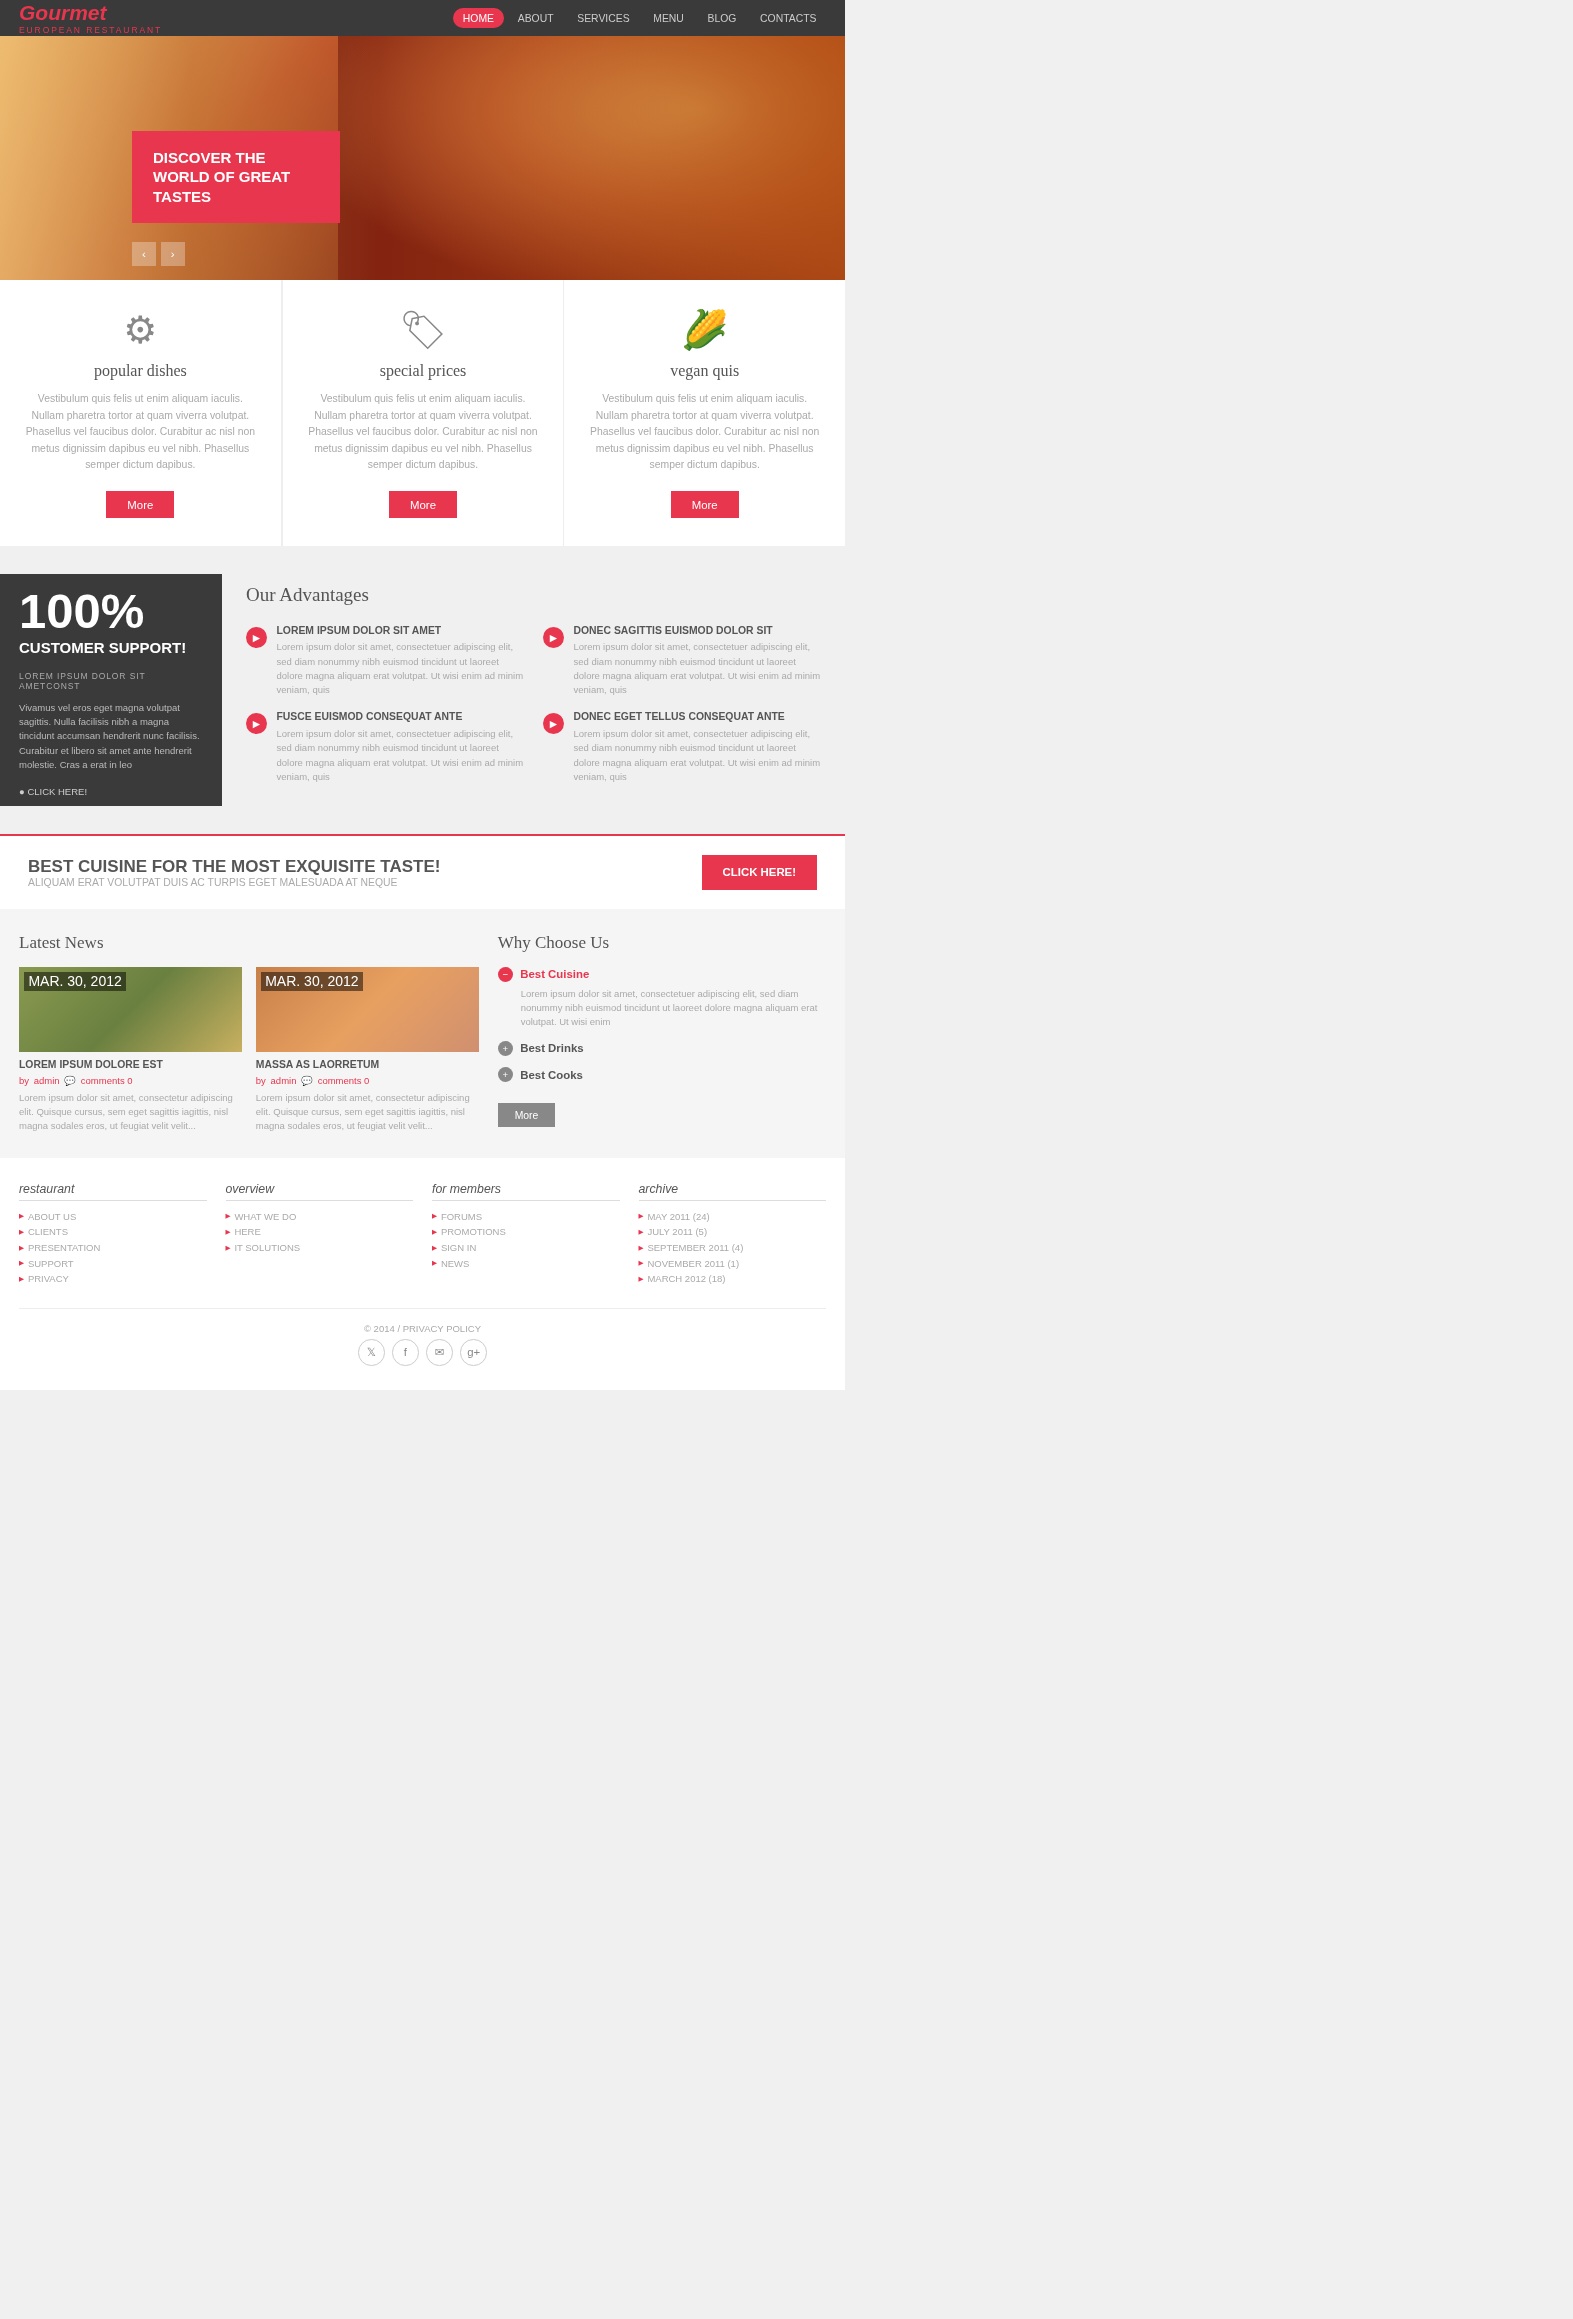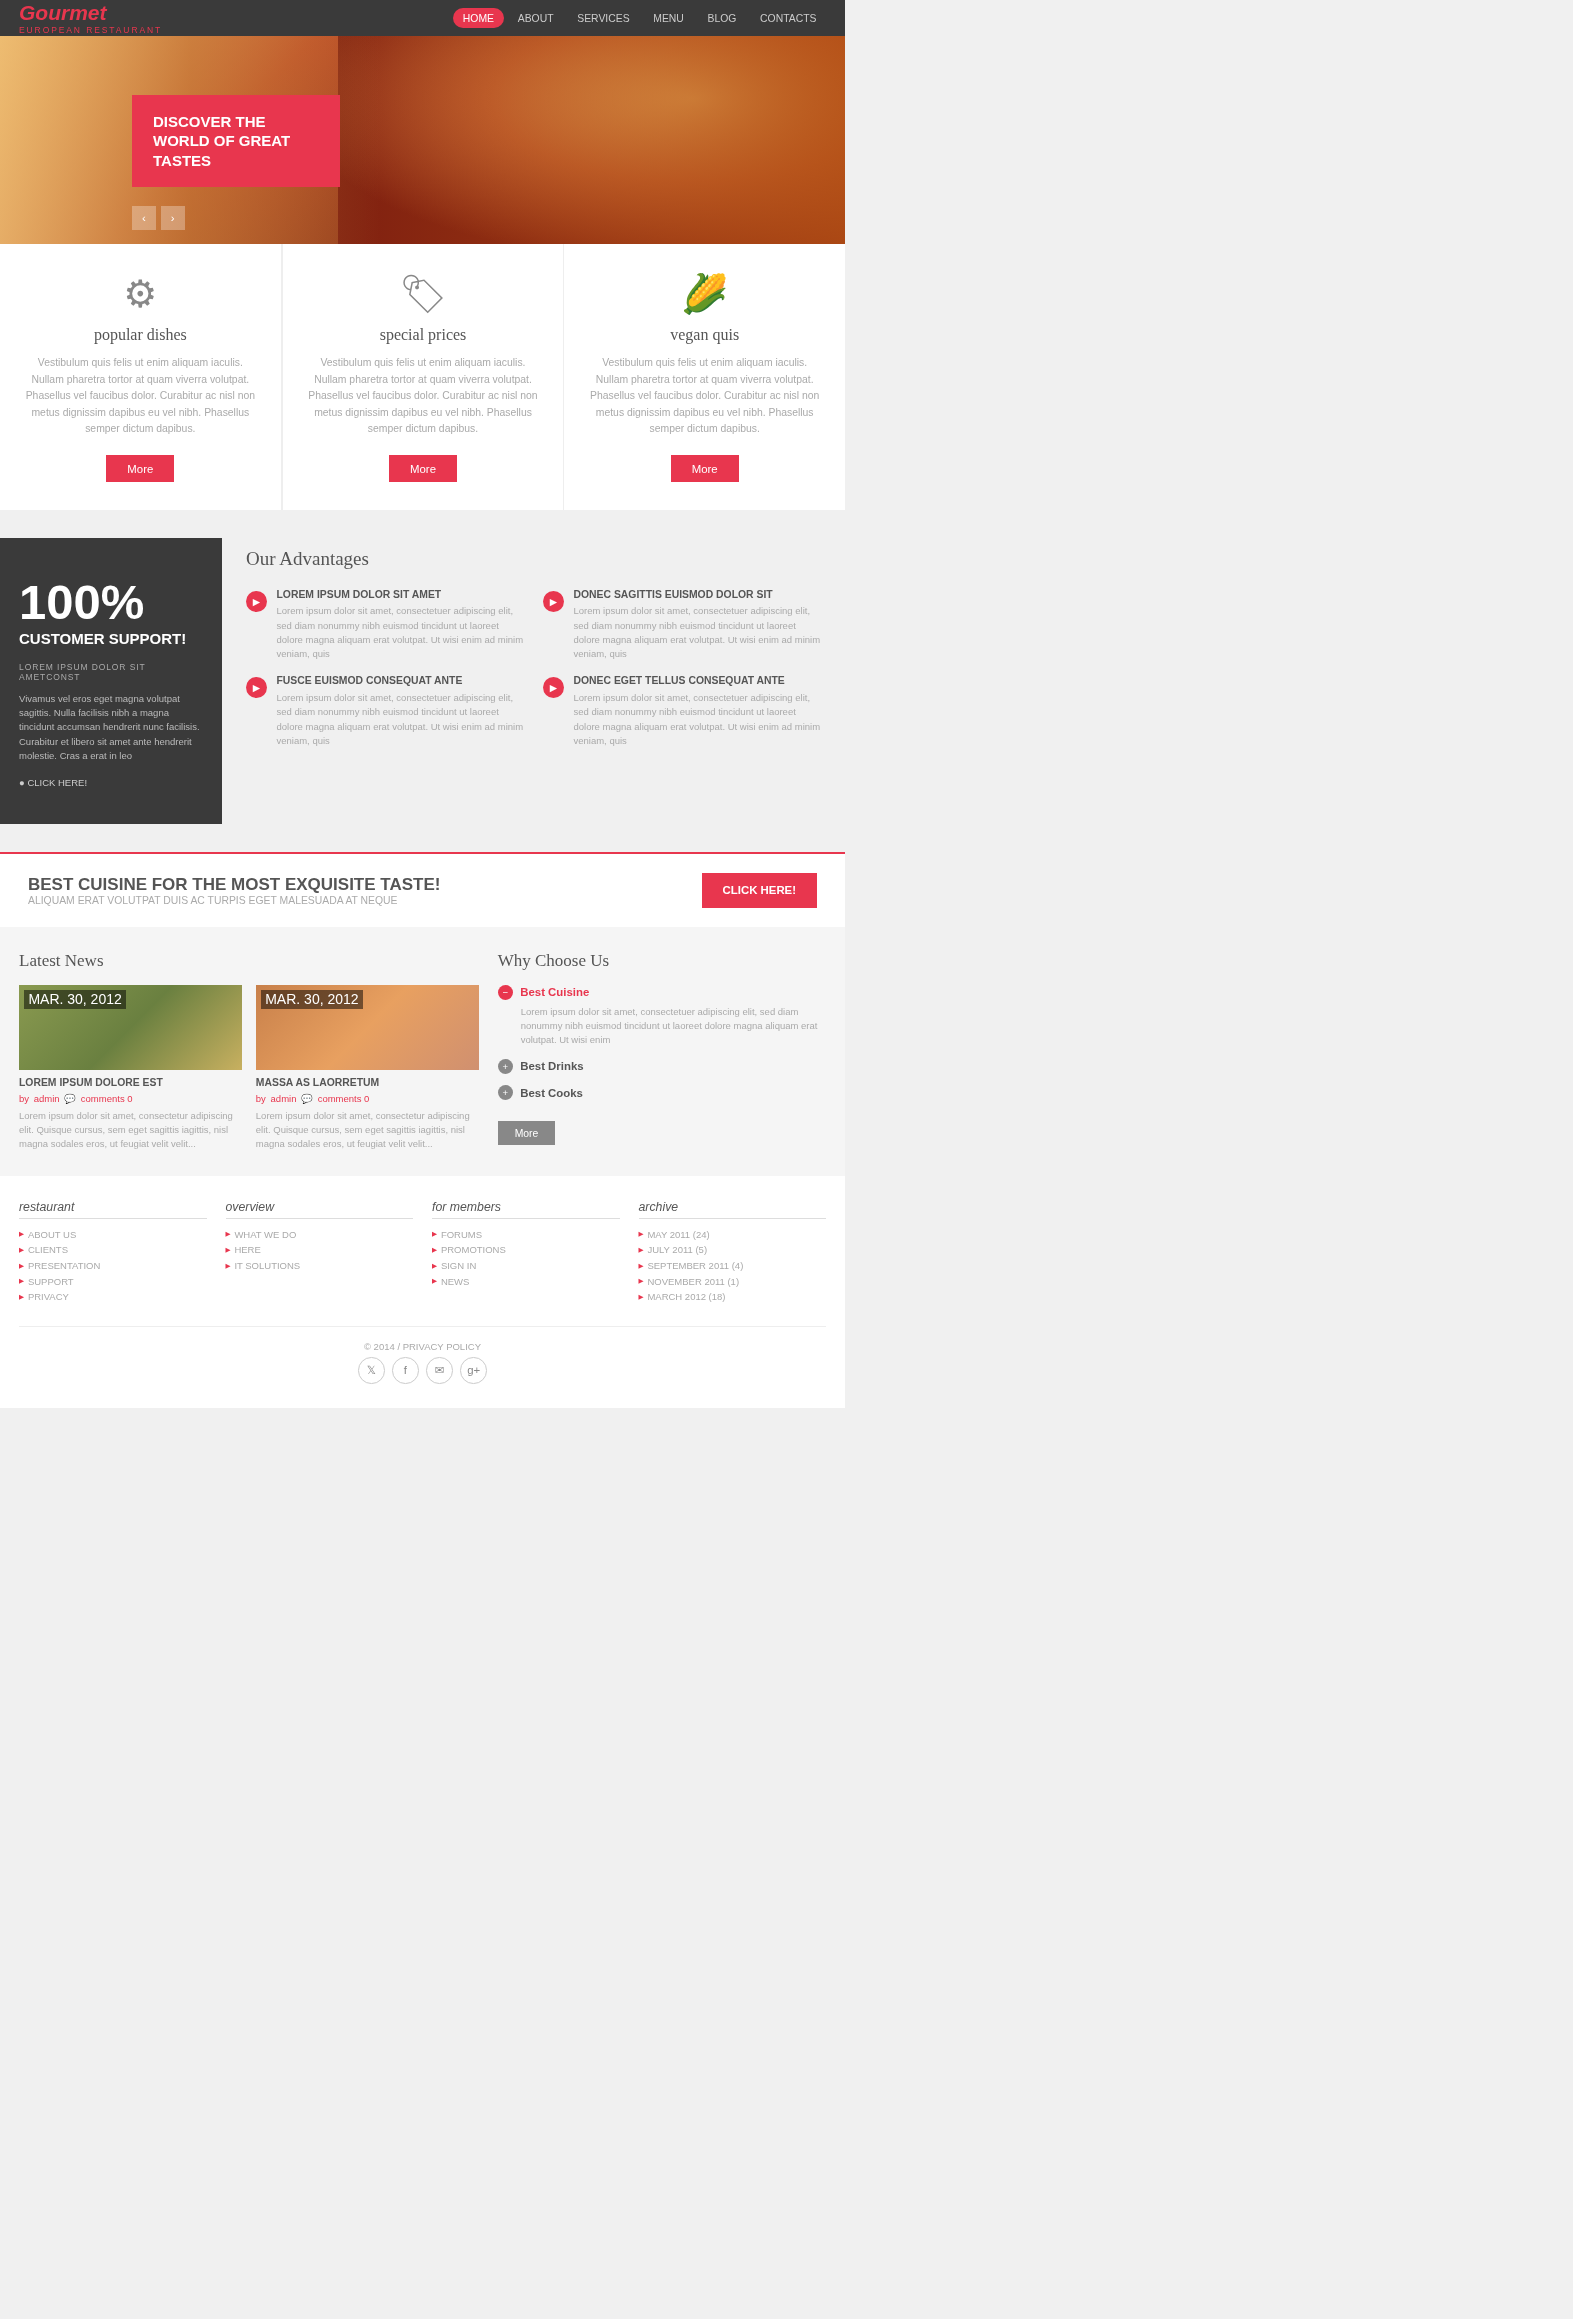--- a/index.html
+++ b/index.html
@@ -8,38 +8,38 @@
     
     .header { background: #3a3a3a; display: flex; align-items: center; justify-content: space-between; padding: 0 19px; height: 36px; }
     .logo { color: #fff; font-size: 21px; font-style: italic; font-weight: bold; }
     .logo span { color: #e8364e; }
     .logo-sub { display: block; font-size: 8.5px; letter-spacing: 1.9px; color: #aaa; font-style: normal; font-weight: normal; }
     .nav { display: flex; gap: 4.7px; }
     .nav-item { color: #ccc; font-size: 10.4px; padding: 4.7px 9.5px; cursor: pointer; text-transform: uppercase; }
     .nav-item.active { background: #e8364e; color: #fff; border-radius: 10px; }
 
     
-    .hero { position: relative; height: 208px; background: linear-gradient(135deg, #e8a060 0%, #c0522a 30%, #8b3a1a 60%, #5a2510 100%); overflow: hidden; }
+    .hero { position: relative; height: 244px; background: linear-gradient(135deg, #e8a060 0%, #c0522a 30%, #8b3a1a 60%, #5a2510 100%); overflow: hidden; }
     .hero-overlay { position: absolute; bottom: 57px; left: 132px; background: #e8364e; padding: 17px 21px; max-width: 208px; }
     .hero-text { color: #fff; font-size: 15px; font-weight: bold; line-height: 1.3; text-transform: uppercase; }
     .hero-arrows { position: absolute; bottom: 14px; left: 132px; display: flex; gap: 4.7px; }
     .arrow-btn { background: rgba(255,255,255,0.3); border: none; color: #fff; width: 24px; height: 24px; cursor: pointer; font-size: 11.4px; display: flex; align-items: center; justify-content: center; }
 
     
     .features { display: flex; gap: 0; background: #fff; }
     .feature-card { flex: 1; background: #fff; padding: 28px 24px; text-align: center; border-right: 0.9px solid #eee; }
     .feature-card:last-child { border-right: none; }
     .feature-icon { font-size: 38px; color: #888; margin-bottom: 9.5px; }
     .feature-title { font-size: 16px; color: #555; font-family: Georgia, serif; margin-bottom: 11.4px; }
     .feature-text { font-size: 10.4px; color: #aaa; line-height: 1.6; margin-bottom: 17px; }
     .btn-more { background: #e8364e; color: #fff; border: none; padding: 7.6px 21px; cursor: pointer; font-size: 11.4px; }
 
     
     .advantages-section { display: flex; gap: 0; padding: 28px 0 28px; }
-    .customer-support { background: #3a3a3a; width: 222px; flex-shrink: 0; padding: 36px 19px; color: #fff; }
+    .customer-support { background: #3a3a3a; width: 222px; flex-shrink: 0; padding: 9px 19px; color: #fff; }
     .cs-percent { font-size: 49px; font-weight: bold; color: #fff; }
     .cs-title { font-size: 15px; font-weight: bold; color: #fff; text-transform: uppercase; line-height: 1.2; margin-bottom: 14px; }
     .cs-sub { font-size: 8.5px; color: #aaa; text-transform: uppercase; letter-spacing: 0.9px; margin-bottom: 9.5px; }
     .cs-text { font-size: 9.5px; color: #bbb; line-height: 1.5; margin-bottom: 14px; }
     .cs-link { font-size: 9.5px; color: #ccc; cursor: pointer; }
     .advantages-content { flex: 1; padding: 9.5px 24px; }
     .adv-title { font-size: 19px; color: #555; font-family: Georgia, serif; margin-bottom: 19px; }
     .adv-grid { display: grid; grid-template-columns: 1fr 1fr; gap: 14px 19px; }
     .adv-item { display: flex; gap: 9.5px; }
     .adv-arrow { width: 21px; height: 21px; background: #e8364e; border-radius: 50%; color: #fff; display: flex; align-items: center; justify-content: center; font-size: 9.5px; flex-shrink: 0; margin-top: 1.9px; }

